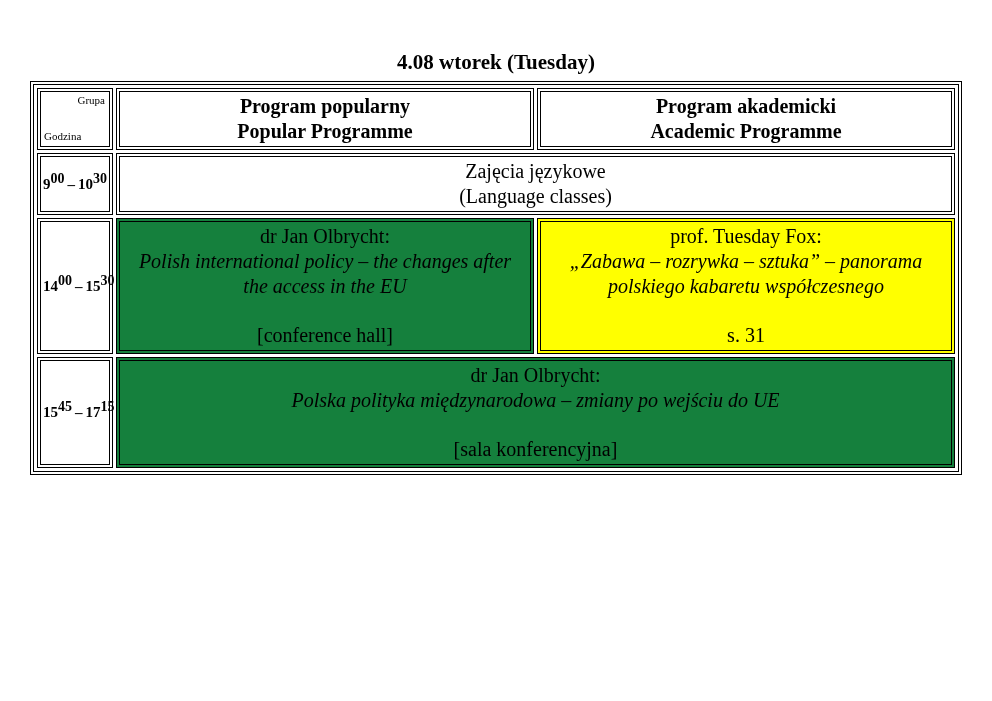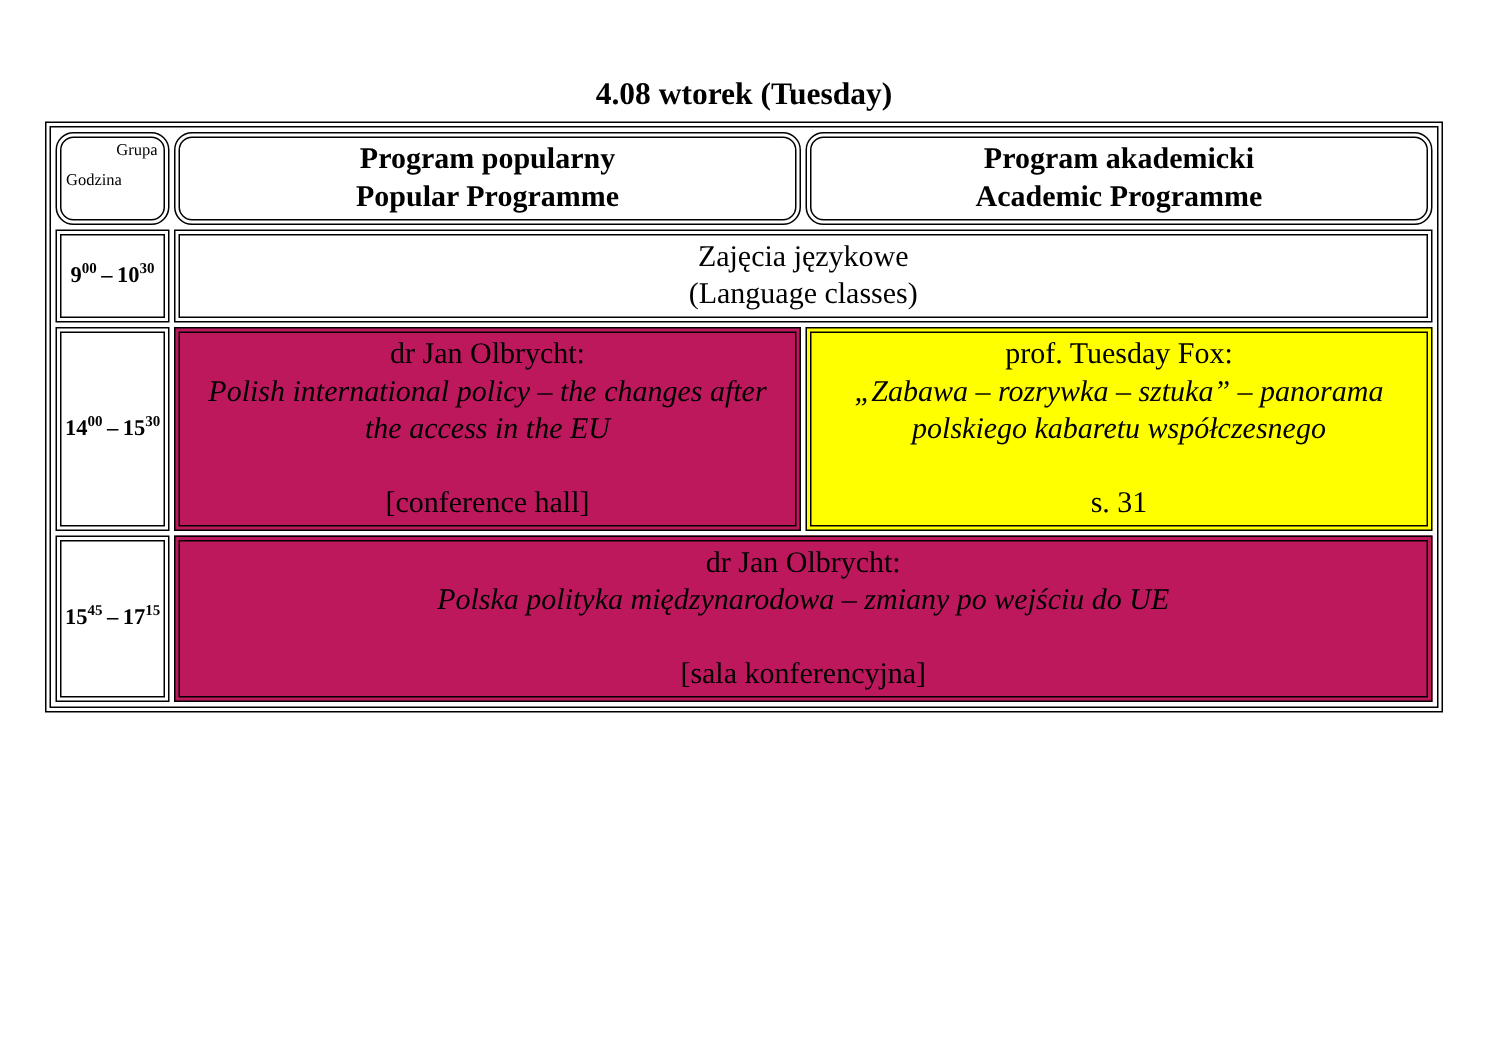--- a/index.html
+++ b/index.html
@@ -38,55 +38,55 @@
   col.col-prog { width: 418px; }
   td {
     border: 4px double #000;
     box-sizing: border-box;
     text-align: center;
     vertical-align: middle;
     font-size: 20px;
     padding: 2px 8px;
     background: #fff;
   }
-  .h-header { height: 36px; border-radius: 12px; }
+  .h-header { height: 36px; }
   .h-lang   { height: 36px; }
   .h-tall   { height: 118px; }
   .h-bottom { height: 106px; }
   .hdr { font-weight: bold; }
   .line { display: block; line-height: 1.25; }
   .italic { font-style: italic; }
   .loc { margin-top: 1.2em; }
   .corner {
     position: relative;
     font-size: 11px;
     padding: 0;
   }
   .corner .grupa {
     position: absolute;
     top: 2px;
     right: 4px;
   }
   .corner .godzina {
     position: absolute;
-    bottom: 20px;
+    bottom: 4px;
     left: 3px;
   }
   .time {
     font-weight: bold;
     font-size: 15px;
     white-space: nowrap;
     padding: 2px 2px;
   }
   .time sup {
-    font-size: 10px;
+    font-size: 14px;
     line-height: 0;
   }
   .time .dash { margin: 0 3px; }
-  .bg-green  { background: #be185d; }
+  .bg-green  { background: #15803d; }
   .bg-yellow { background: #FFFF00; }
 </style>
 </head>
 <body>
 
 <div class="page">
 
   <div class="page-title">4.08 wtorek (Tuesday)</div>
 
   <table class="schedule">

